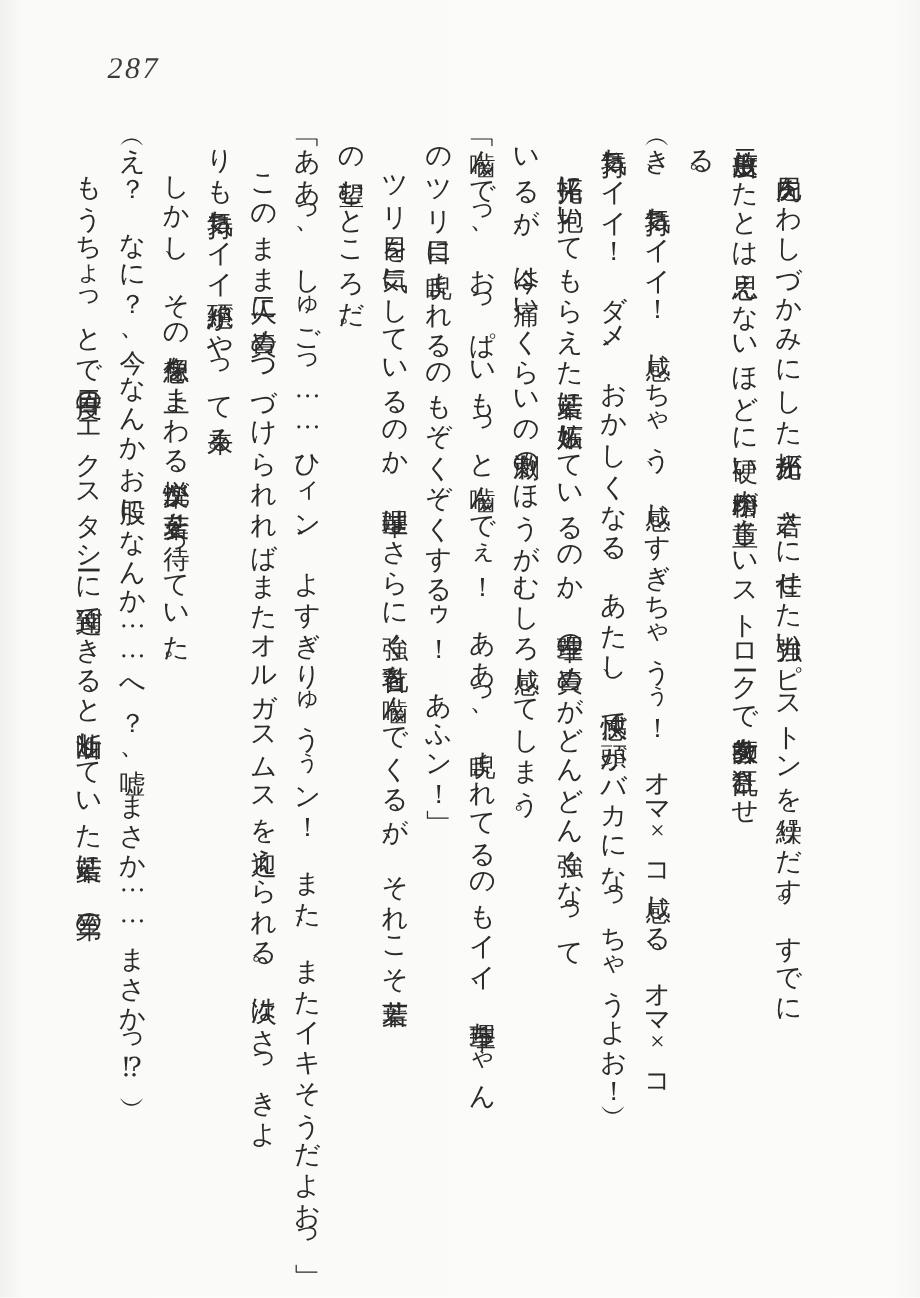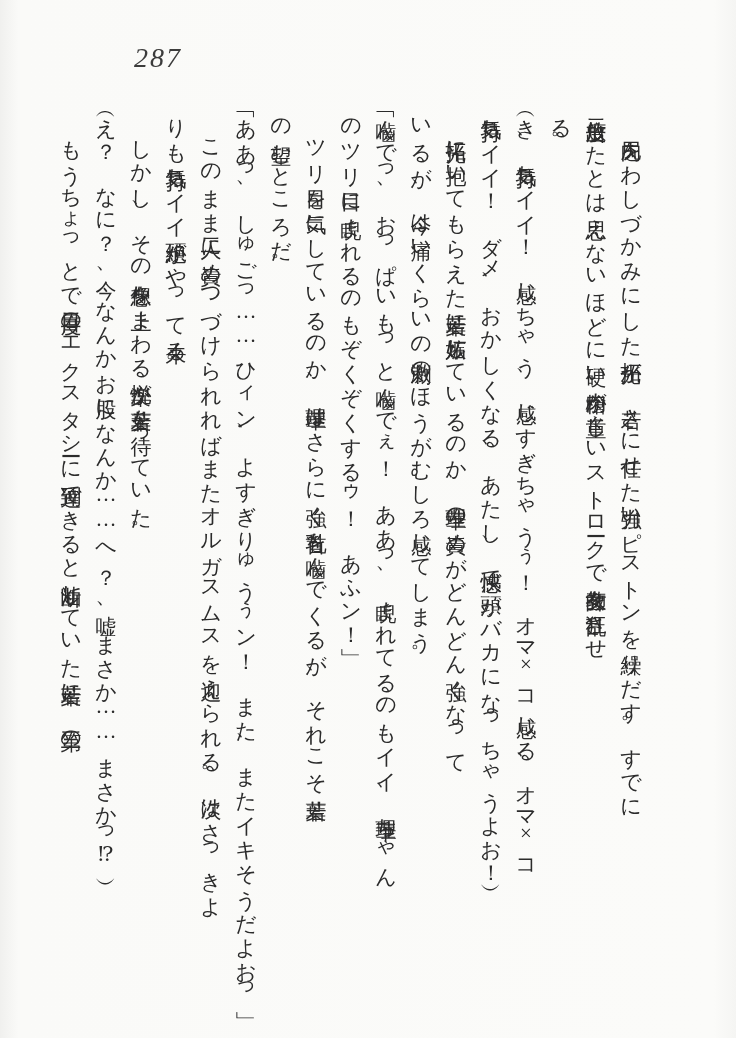--- a/index.html
+++ b/index.html
@@ -14,24 +14,23 @@
     width: 736px;
     height: 1038px;
     overflow: hidden;
     background: linear-gradient(90deg, #f0f0ee 0%, #fafaf8 2.5%, #fbfbf9 97%, #f5f5f3 100%);
   }
   .page-number {
     position: absolute;
     top: 42px;
     left: 86px;
     font-style: italic;
-    font-size: 28px;
+    font-size: 24px;
     letter-spacing: 2px;
     color: #3c3c3c;
-    margin-left: 48px;
   }
   .text-block {
     position: absolute;
     top: 104px;
     right: 88px;
     height: 854px;
     writing-mode: vertical-rl;
     text-orientation: upright;
     font-size: 21px;
     line-height: 35px;

